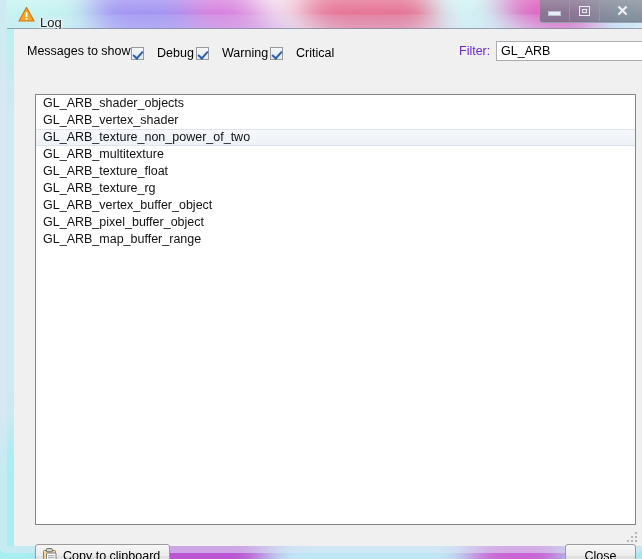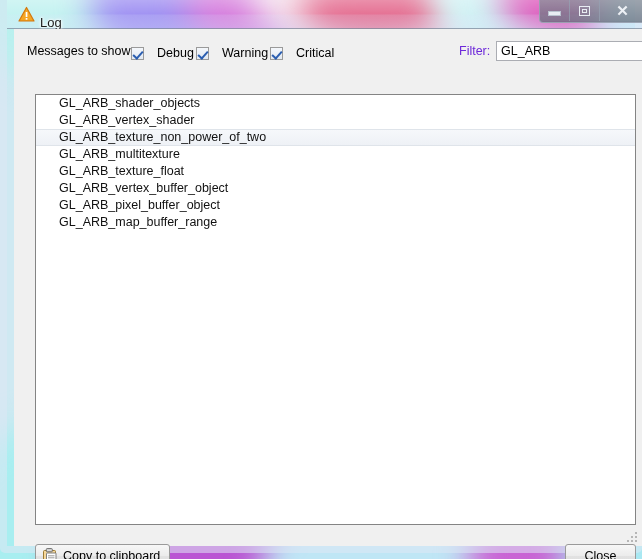--- a/index.html
+++ b/index.html
@@ -208,21 +208,21 @@
     width: 601px;
     height: 431px;
     box-sizing: border-box;
     border: 1px solid #848484;
     background: #ffffff;
     overflow: hidden;
   }
   .list-item {
     height: 17px;
     line-height: 17px;
-    padding-left: 23px;
+    padding-left: 7px;
     font-size: 12.5px;
     color: #111;
     white-space: nowrap;
     box-sizing: border-box;
   }
   .list-item.hovered {
     background: linear-gradient(to bottom, #f6f8fb 0%, #eef1f6 100%);
     border-top: 1px solid #dfe4ea;
     border-bottom: 1px solid #dfe4ea;
     height: 17px;
@@ -349,20 +349,21 @@
       <span id="filter-label" style="left:432px;">Filter:</span>
       <input id="filter-input" style="left: 469px;" type="text" value="GL_ARB">
     </div>
 
     <div id="listbox">
         <div class="list-item">GL_ARB_shader_objects</div>
         <div class="list-item">GL_ARB_vertex_shader</div>
         <div class="list-item hovered">GL_ARB_texture_non_power_of_two</div>
         <div class="list-item">GL_ARB_multitexture</div>
         <div class="list-item">GL_ARB_texture_float</div>
+        <div class="list-item">GL_ARB_texture_rg</div>
         <div class="list-item">GL_ARB_vertex_buffer_object</div>
         <div class="list-item">GL_ARB_pixel_buffer_object</div>
         <div class="list-item">GL_ARB_map_buffer_range</div>
       </div>
 
     <div id="copy-button">
       <span id="copy-icon">
         <svg width="16" height="17" viewBox="0 0 16 17">
           <rect x="1.5" y="2.5" width="12" height="13.5" rx="1" fill="#f6d79a" stroke="#9d7b32" stroke-width="1"></rect>
           <rect x="4.5" y="5" width="9.5" height="10.5" rx="0.5" fill="#ffffff" stroke="#7f7f7f" stroke-width="1"></rect>

